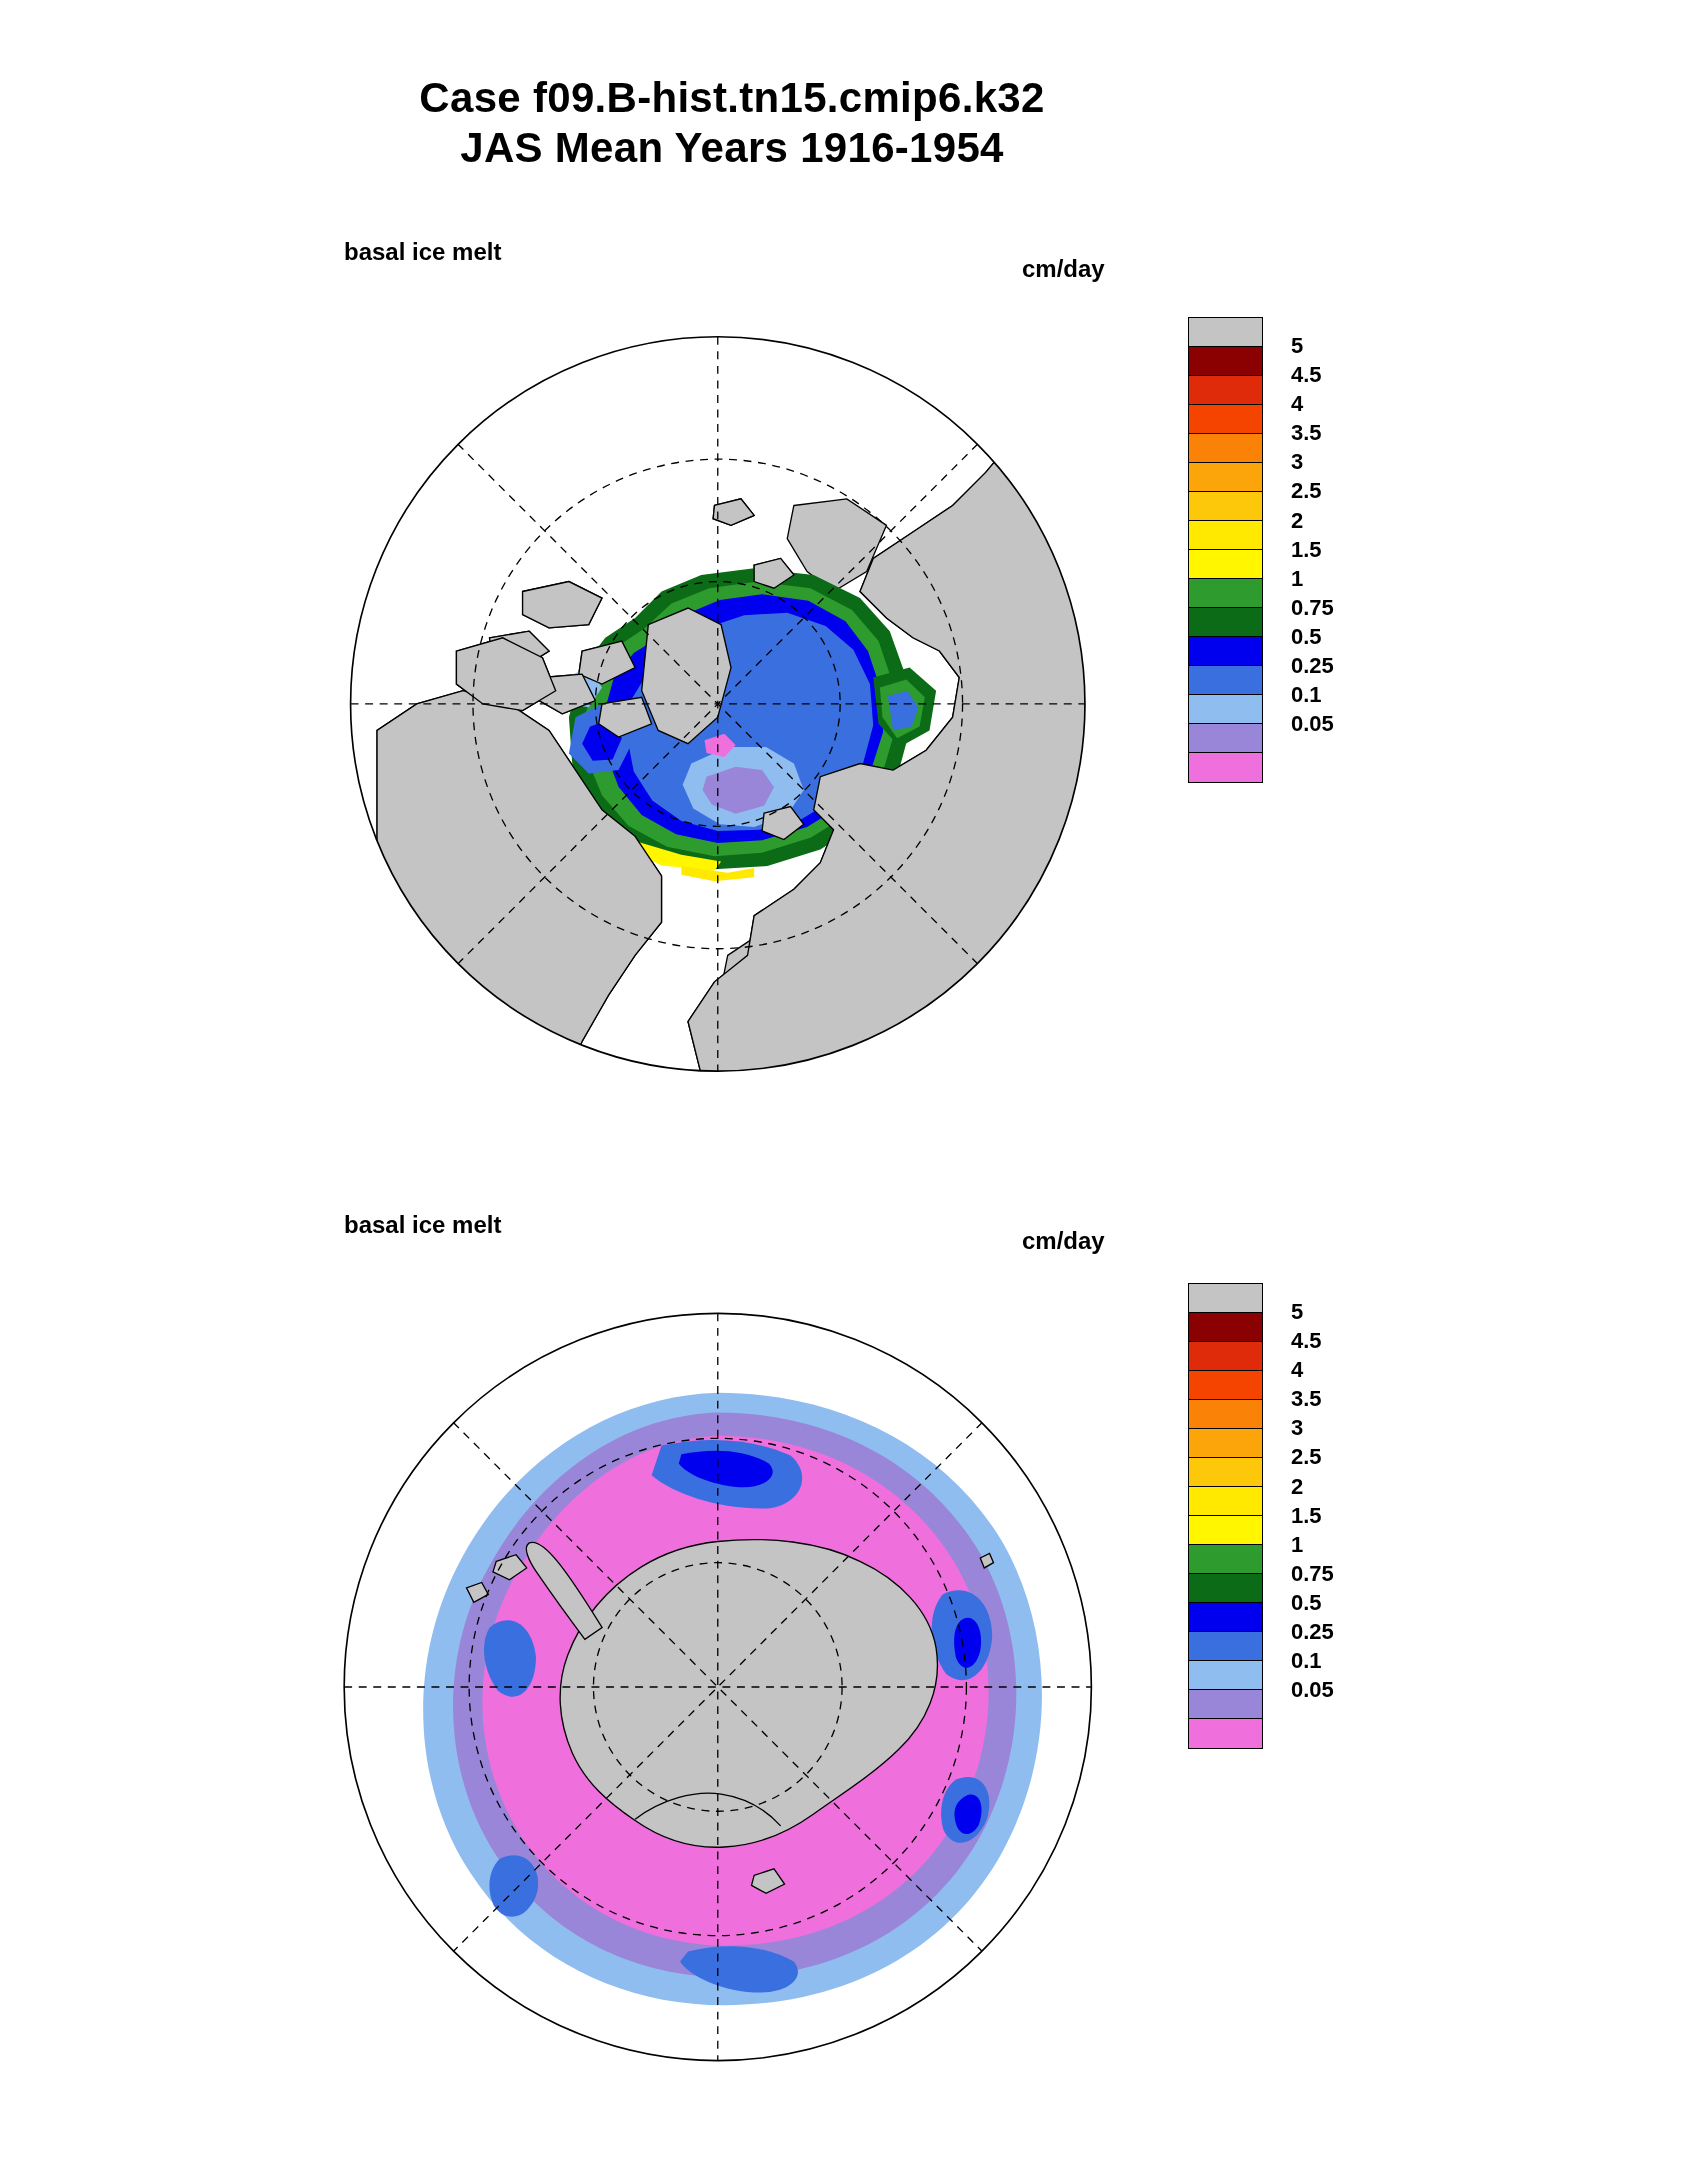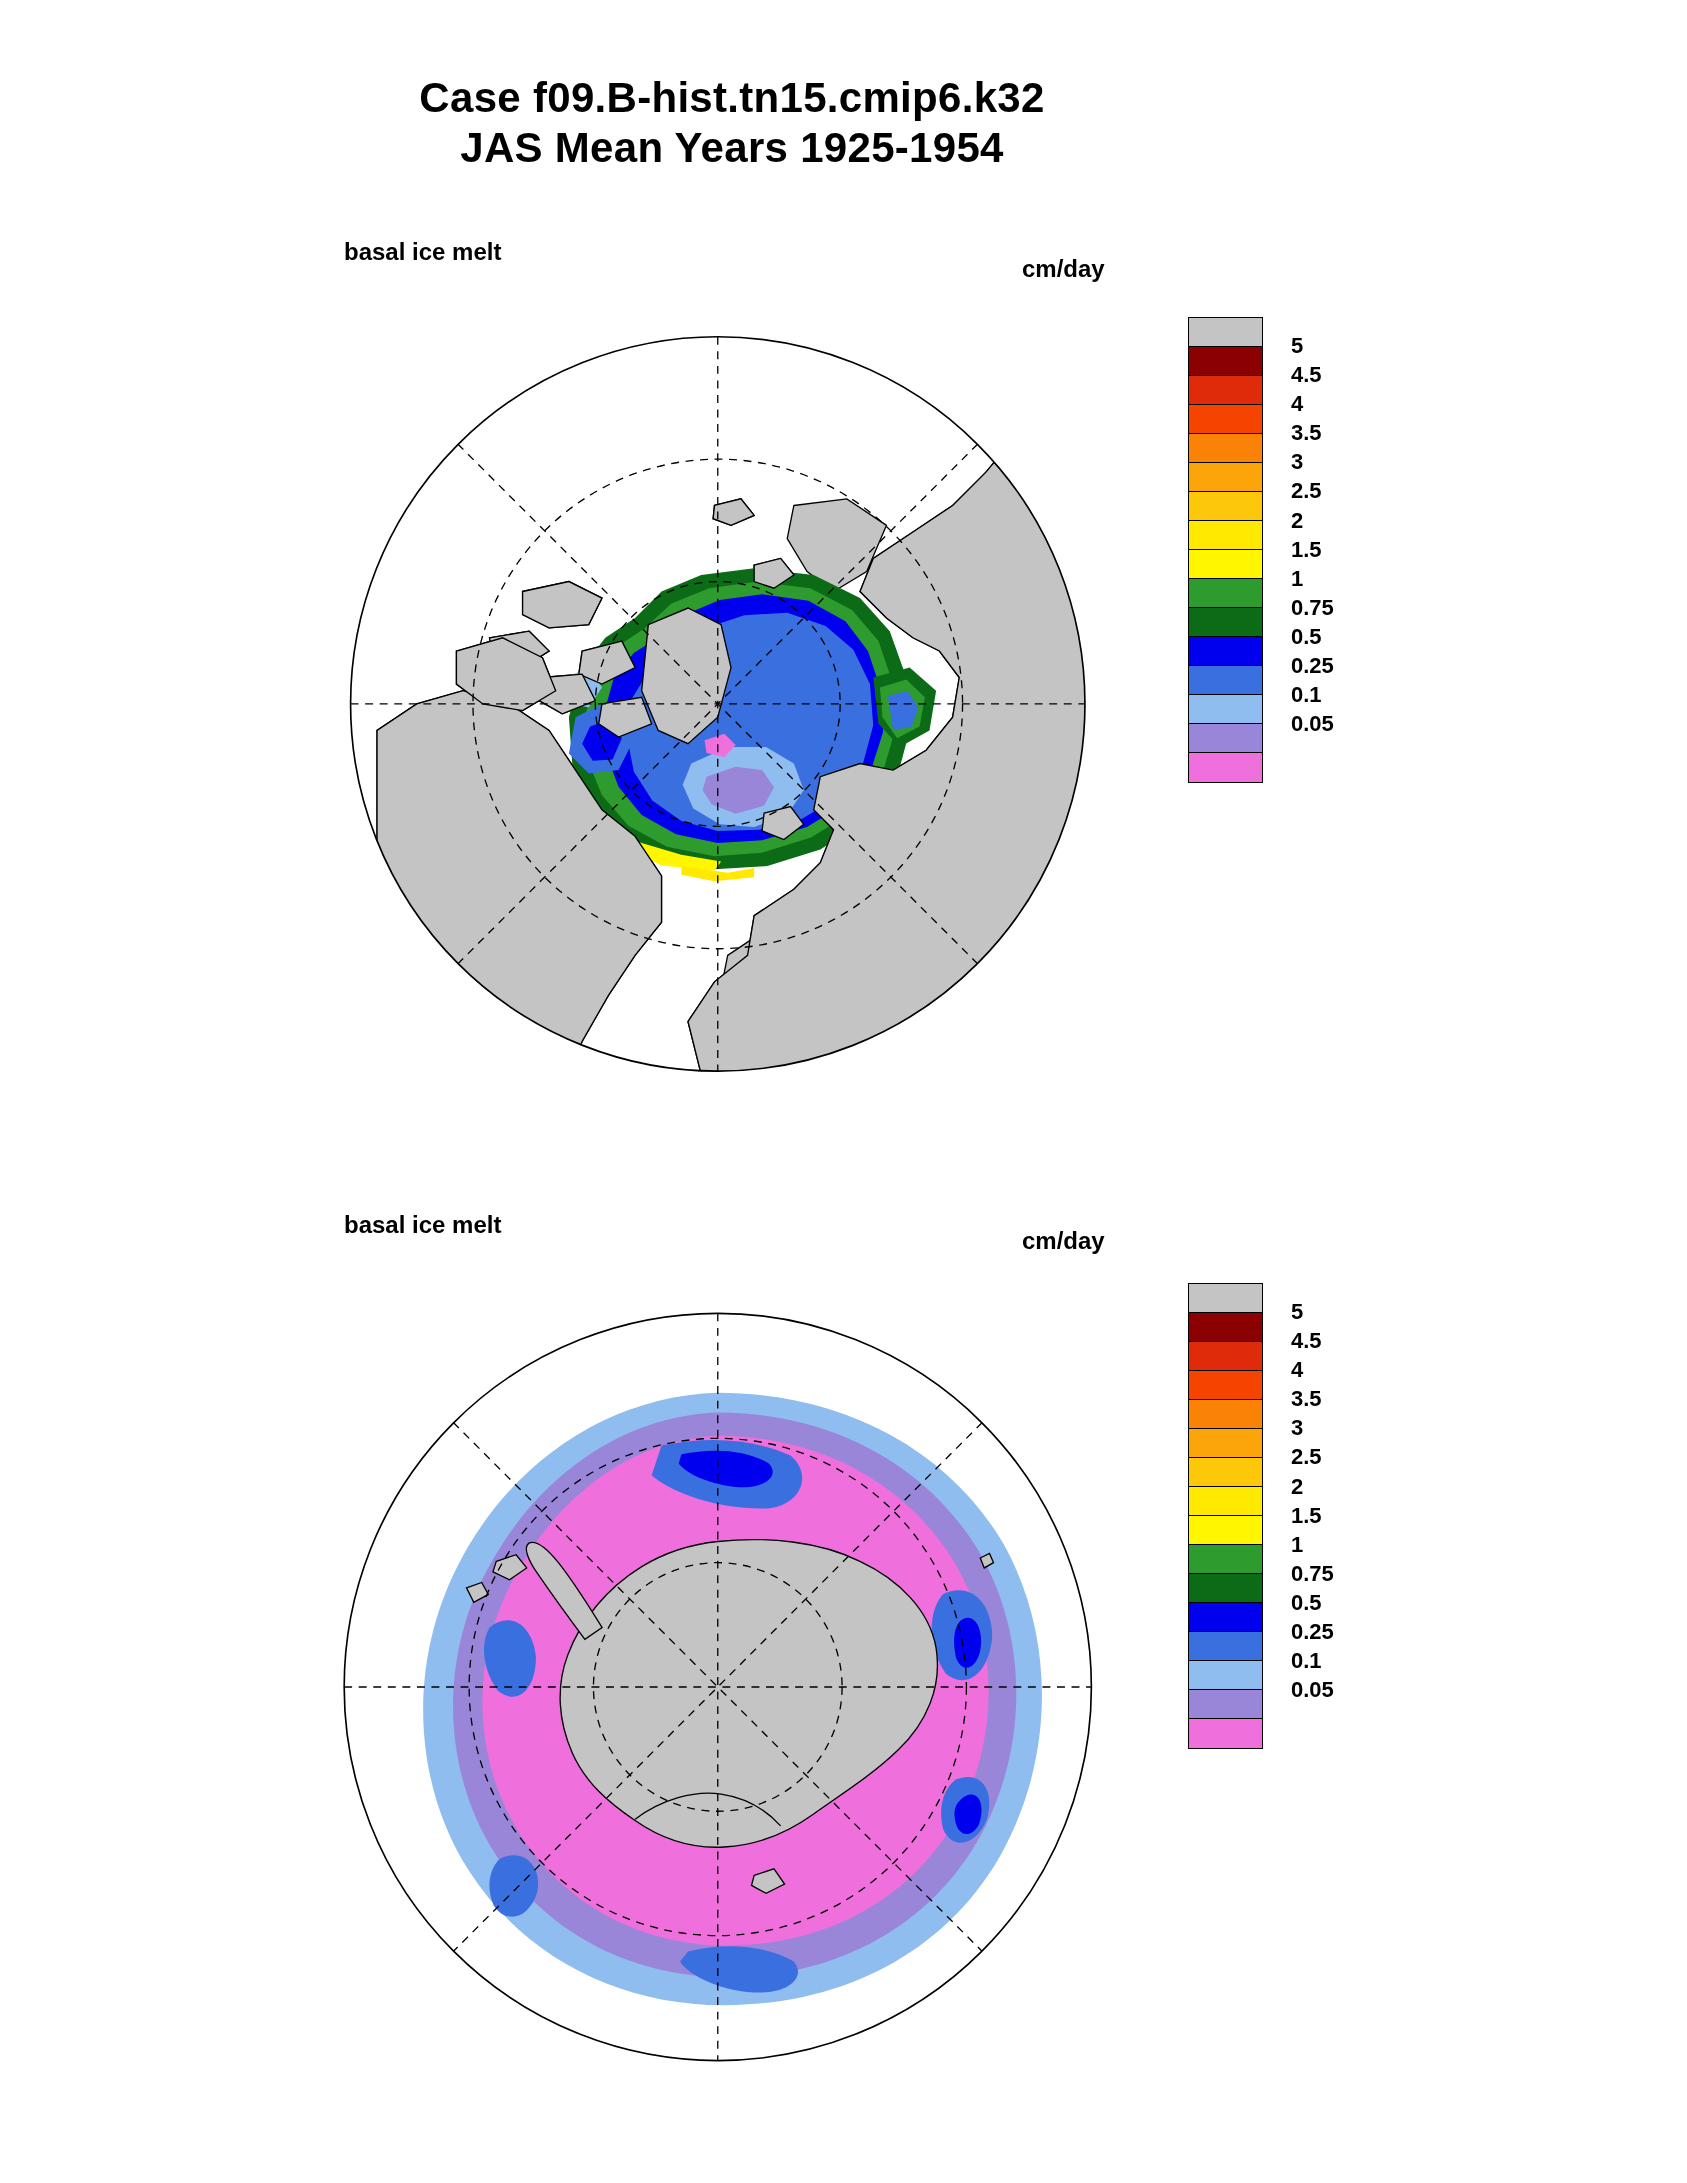--- a/index.html
+++ b/index.html
@@ -98,21 +98,21 @@
     fill: none;
     stroke: #000;
     stroke-width: 2;
   }
 </style>
 </head>
 <body>
 
 <div class="title-block">
   <div class="title-line">Case f09.B-hist.tn15.cmip6.k32</div>
-  <div class="title-line">JAS Mean   Years 1925-1954</div>
+  <div class="title-line">JAS Mean   Years 1916-1954</div>
 </div>
 
 <div class="panel panel-north">
 
   <div class="panel-label-left" style="left:344px; top:20px;">basal ice melt</div>
   <div class="panel-label-right" style="left:1022px; top:16.5px;">cm/day</div>
 
   <div class="map-area" style="left:291px; top:89px;">
     <svg width="880" height="827" viewBox="0 0 1330 1250">
       <defs>

